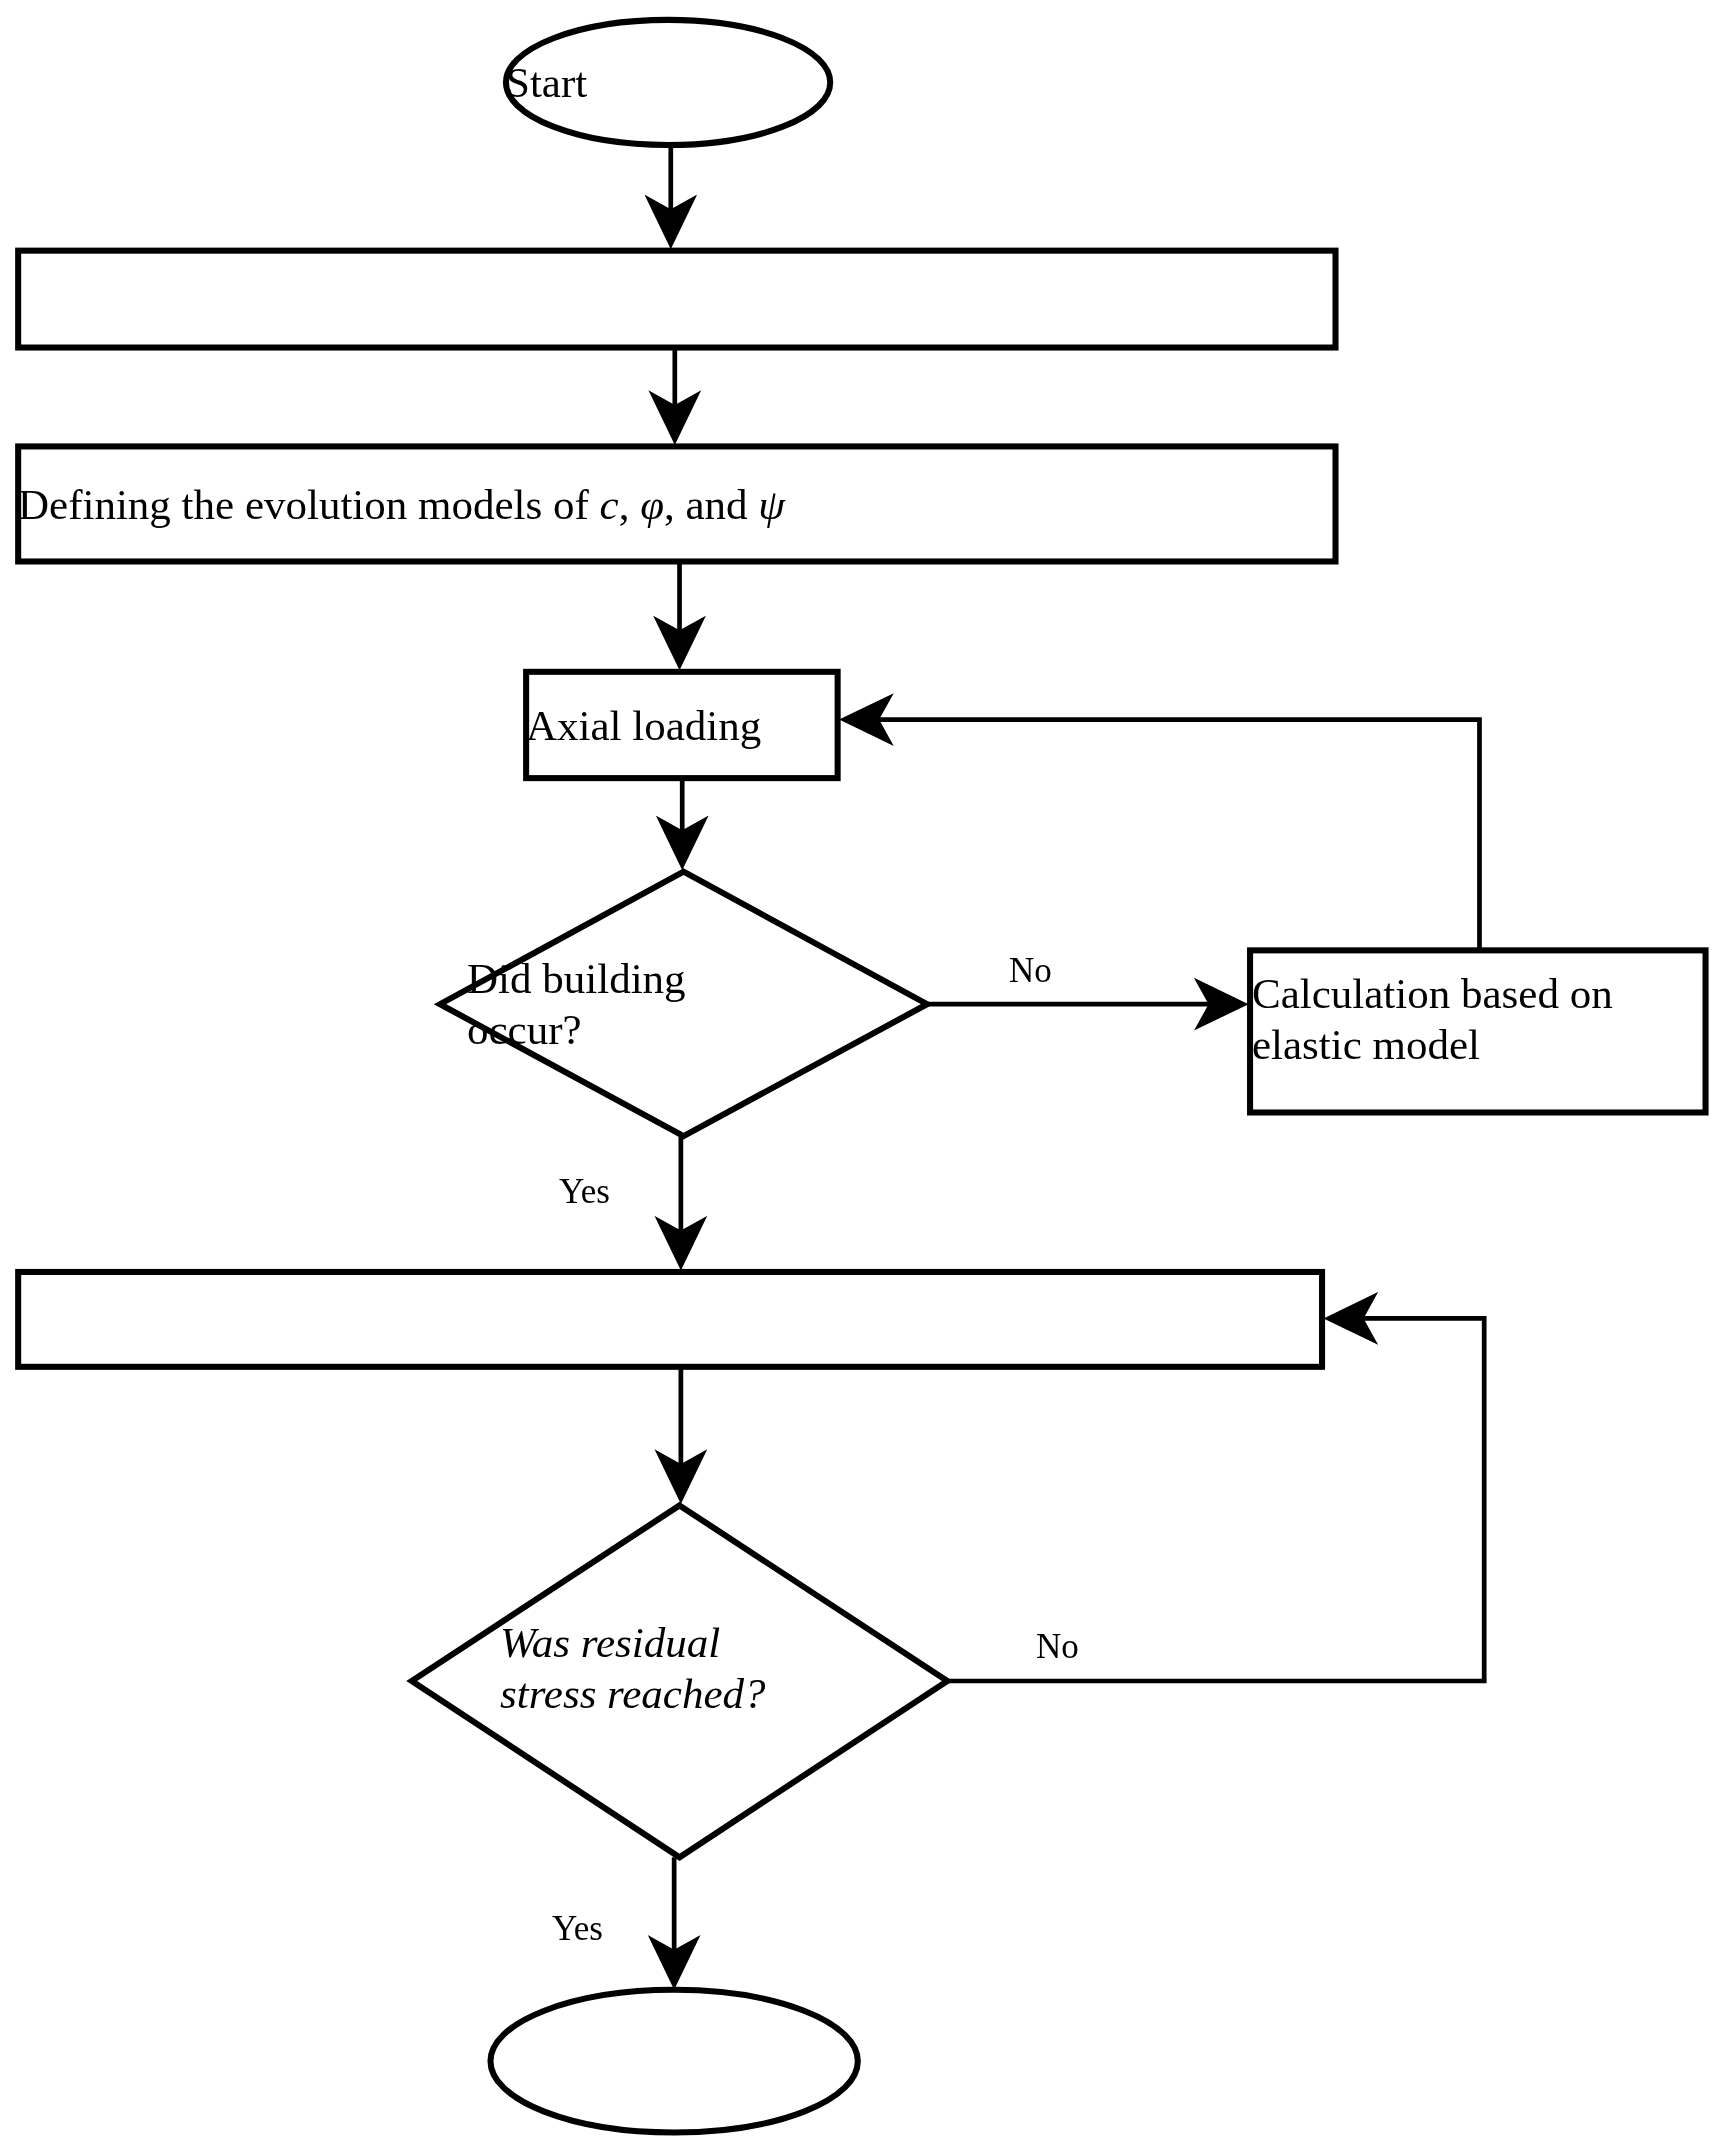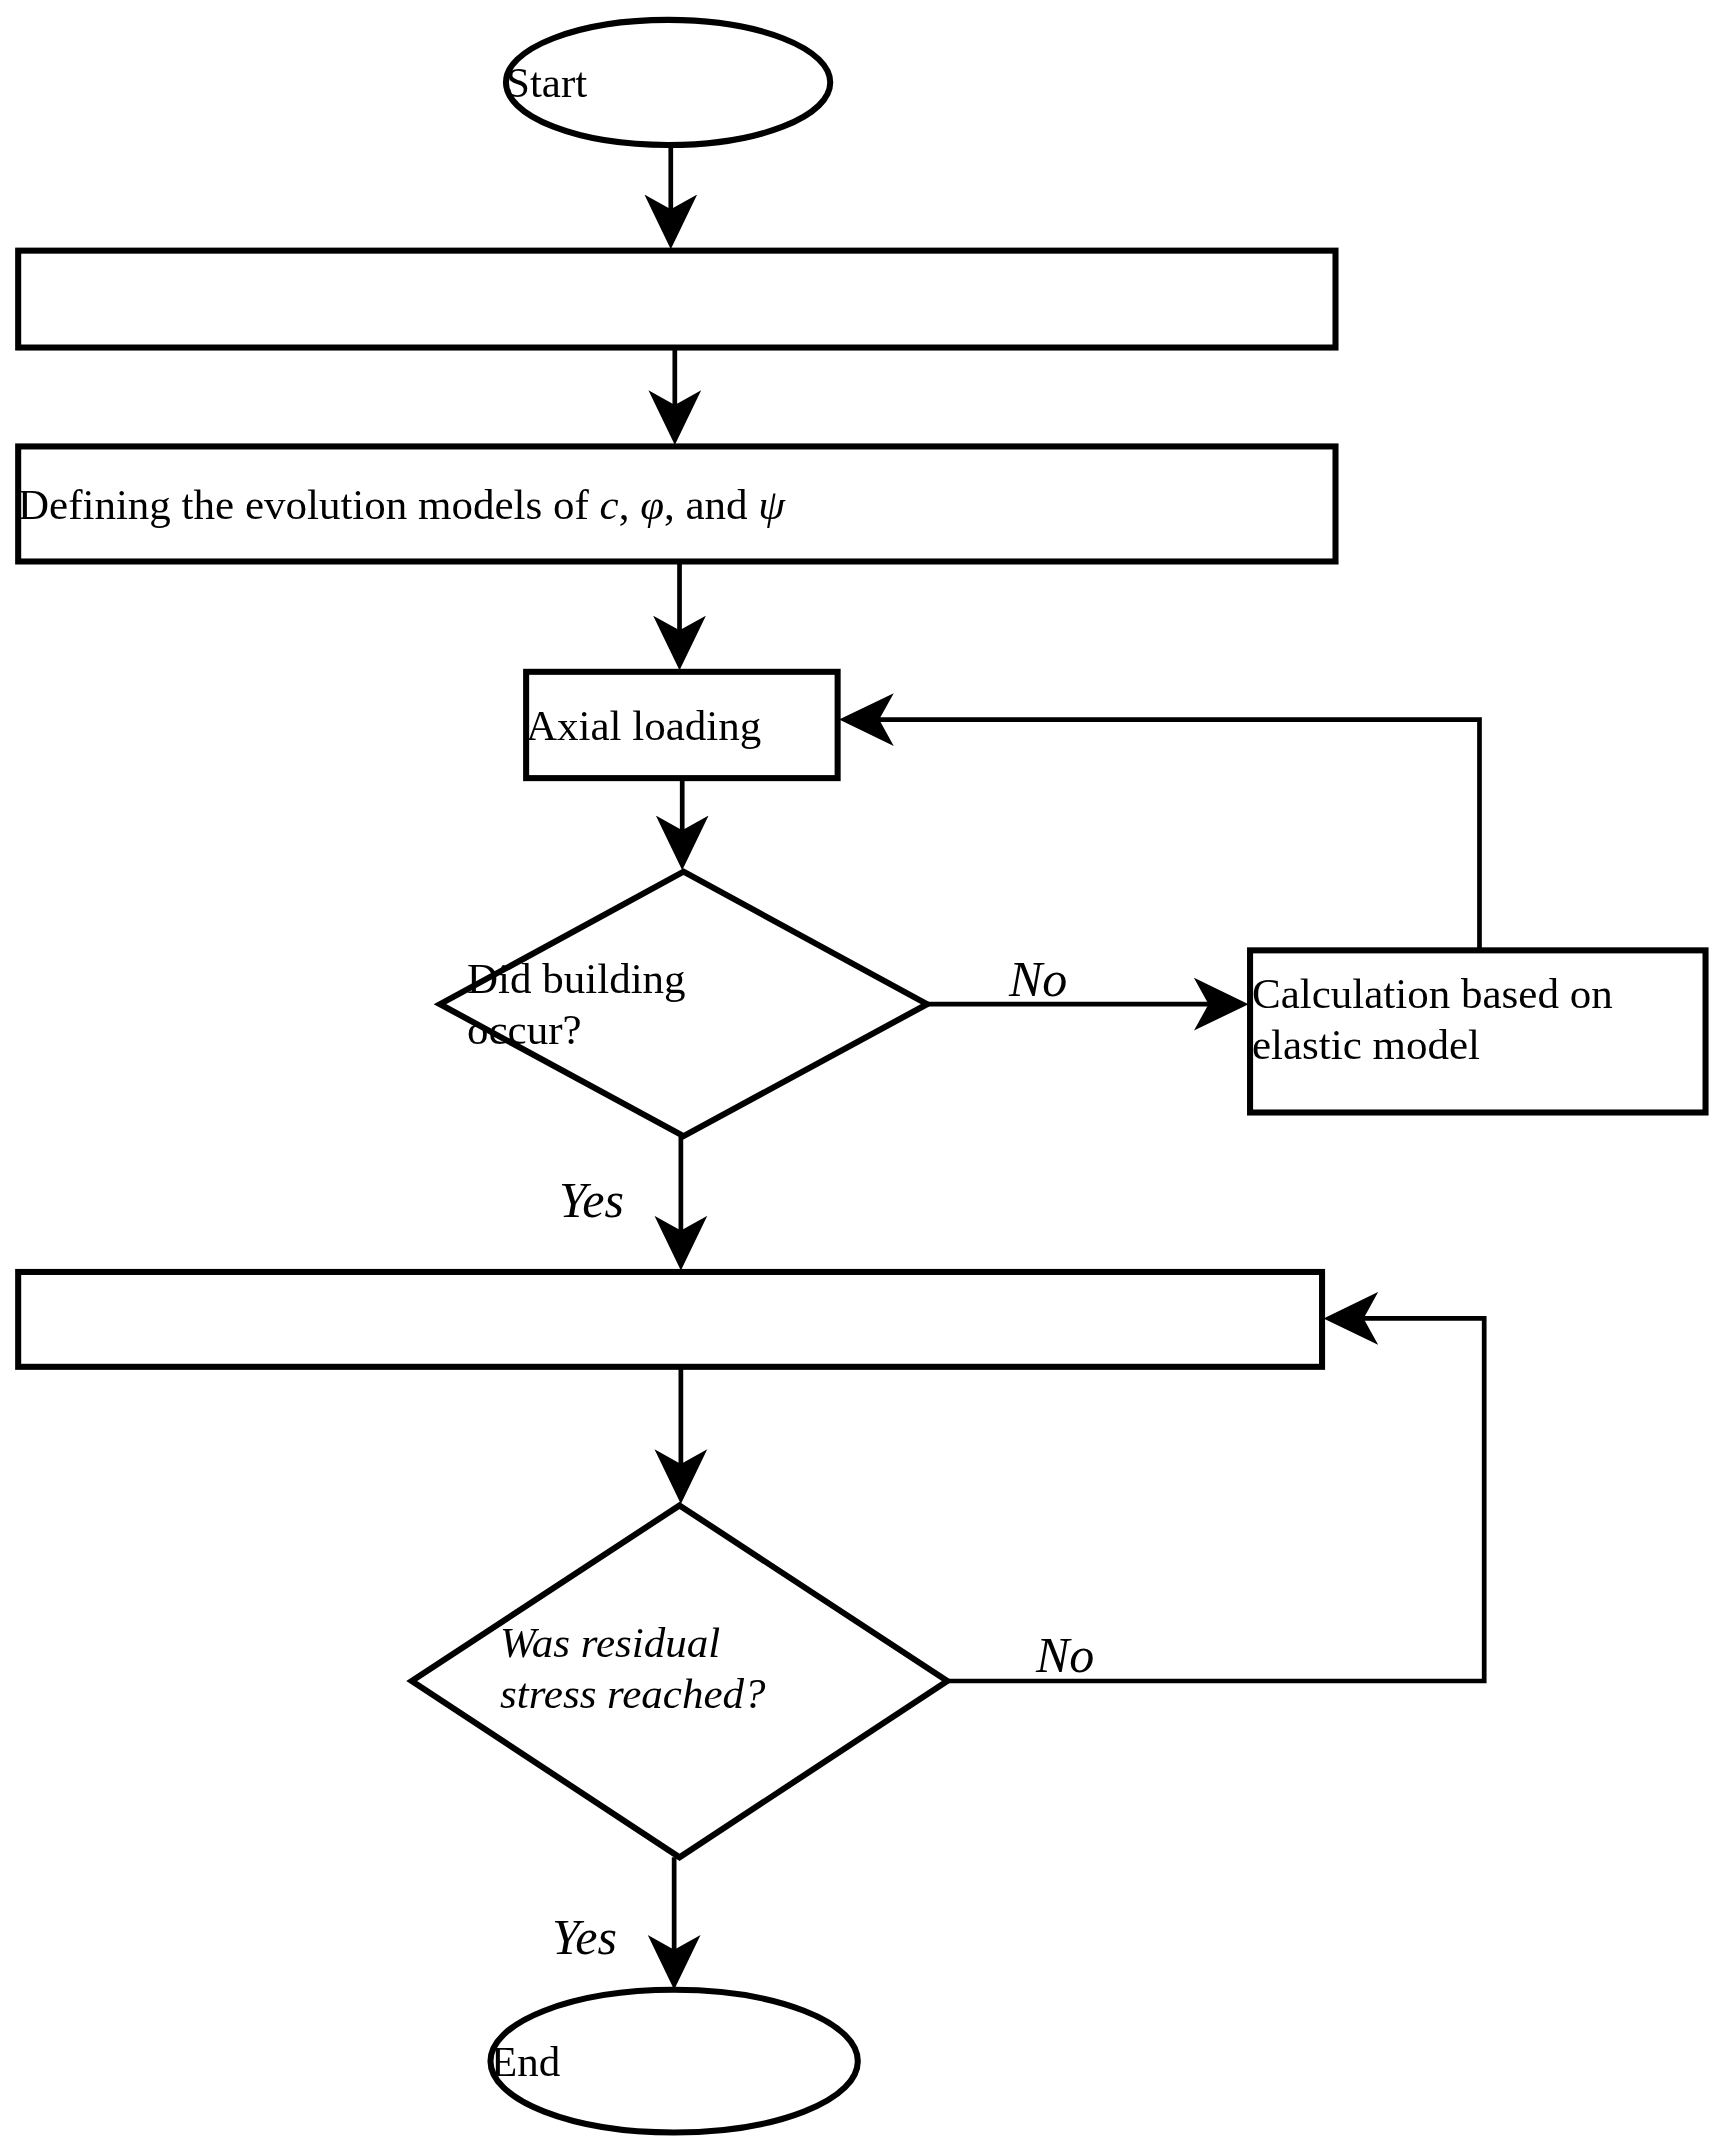--- a/index.html
+++ b/index.html
@@ -3,21 +3,21 @@
 <meta charset="utf-8">
 <style>
   html,body{margin:0;padding:0;background:#ffffff;}
   body{width:1719px;height:2151px;overflow:hidden;
        font-family:"Liberation Serif","DejaVu Serif",serif;color:#000;}
   #flow{position:relative;width:1719px;height:2151px;}
   #flow svg{position:absolute;left:0;top:0;width:1719px;height:2151px;}
   .lbl{position:absolute;white-space:pre;line-height:1.18;}
   .ctr{text-align:left;}
   .nodeText{font-size:43px;}
-  .edgeText{font-size:50px;font-style:italic;}
+  .edgeText{font-size:35px;}
   .it{font-style:italic;}
 </style>
 </head>
 <body>
 
 <div id="flow">
 
   <svg viewBox="0 0 2555 3196">
     <defs>
       <marker id="ah" viewBox="0 0 12 12" refX="10.2" refY="6" markerWidth="12" markerHeight="12" orient="auto-start-reverse">
@@ -67,21 +67,20 @@
 
   <div class="lbl ctr nodeText" style="left:18px;top:480px;width:1318px;"><span>Defining the evolution models of </span><span class="it">c</span><span>, </span><span class="it">φ</span><span>, and </span><span class="it">ψ</span></div>
 
   <div class="lbl ctr nodeText" style="left:467px;top:954px;width:431px;"><span>Did building</span><br><span>occur?</span></div>
 
   <div class="lbl nodeText" style="left:1252px;top:969px;width:458px;"><span>Calculation based on</span><br><span>elastic model</span></div>
 
 
   <div class="lbl nodeText" style="left:500px;top:1618px;width:485px;font-style:italic;"><span>Was residual</span><br><span>stress reached?</span></div>
 
-  <div class="lbl ctr nodeText" style="left:491px;top:2037px;width:367px;">End</div>
 
   <div class="lbl ctr edgeText" style="left:1009px;top:950px;width:121px;">No</div>
 
   <div class="lbl ctr edgeText" style="left:559px;top:1171px;width:108px;">Yes</div>
 
   <div class="lbl ctr edgeText" style="left:1036px;top:1626px;width:121px;">No</div>
 
   <div class="lbl ctr edgeText" style="left:552px;top:1908px;width:108px;">Yes</div>
 
 </div>

